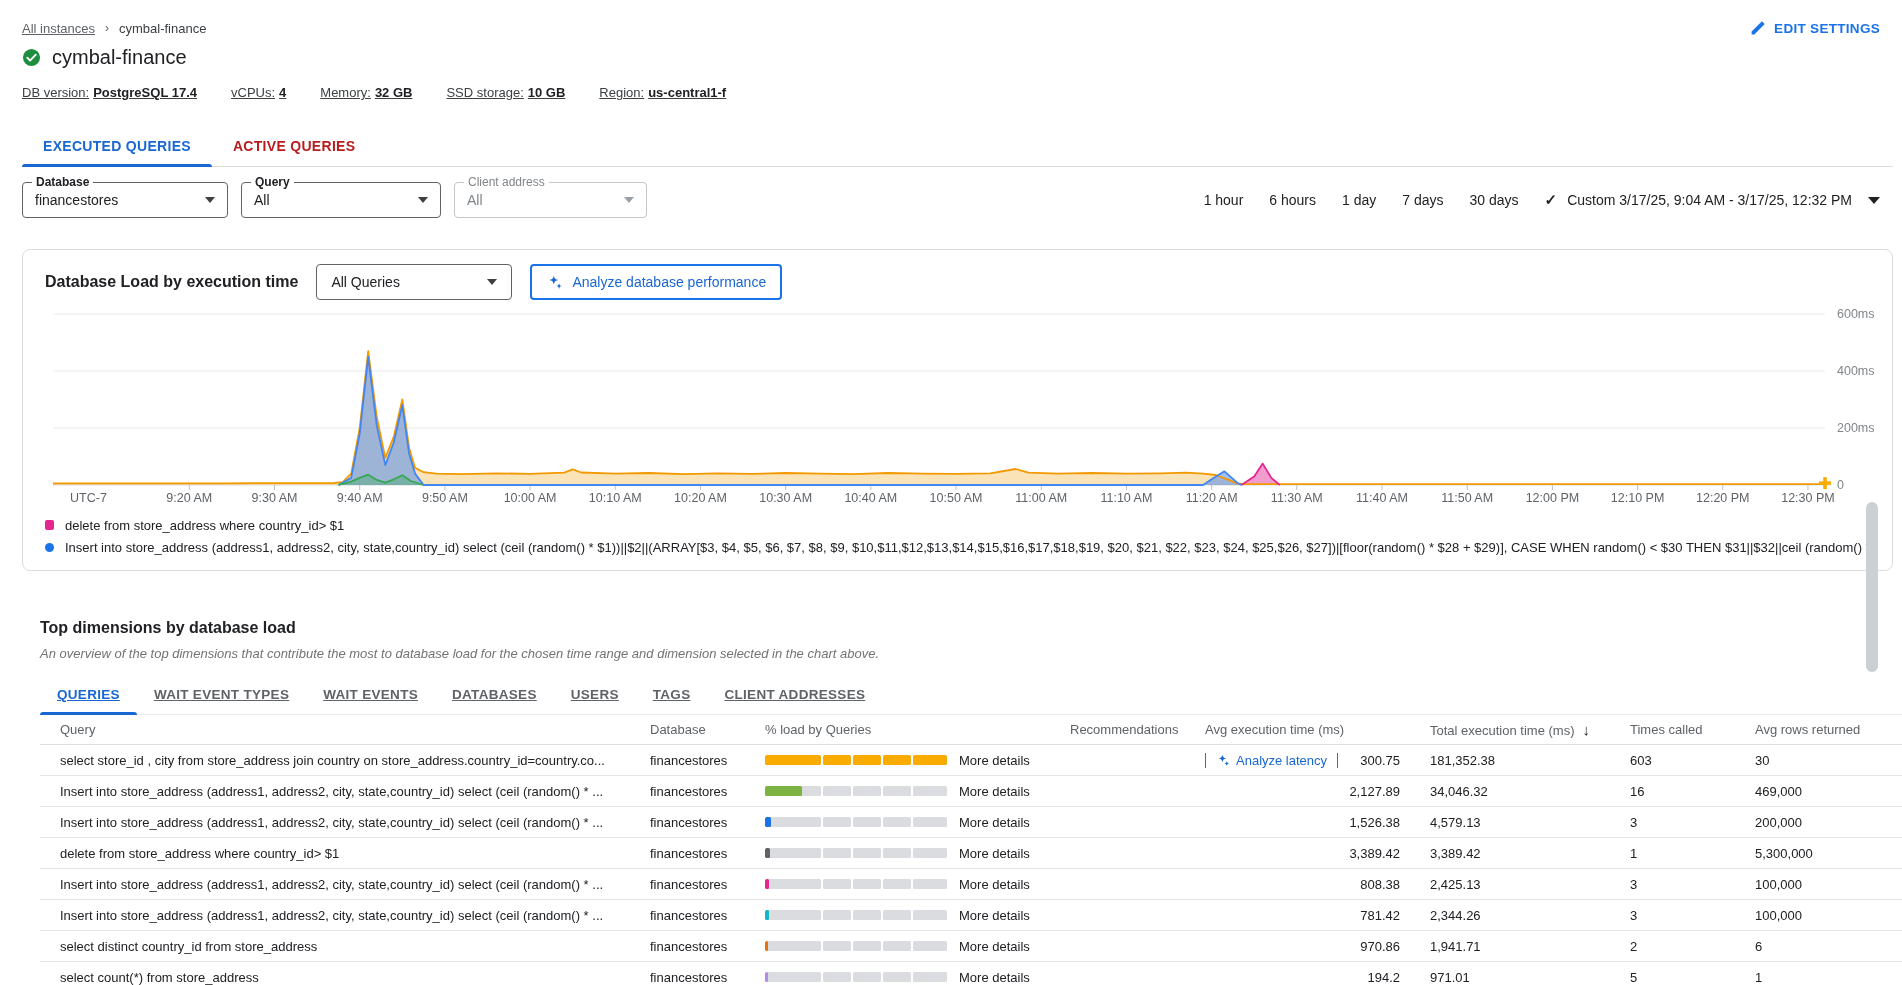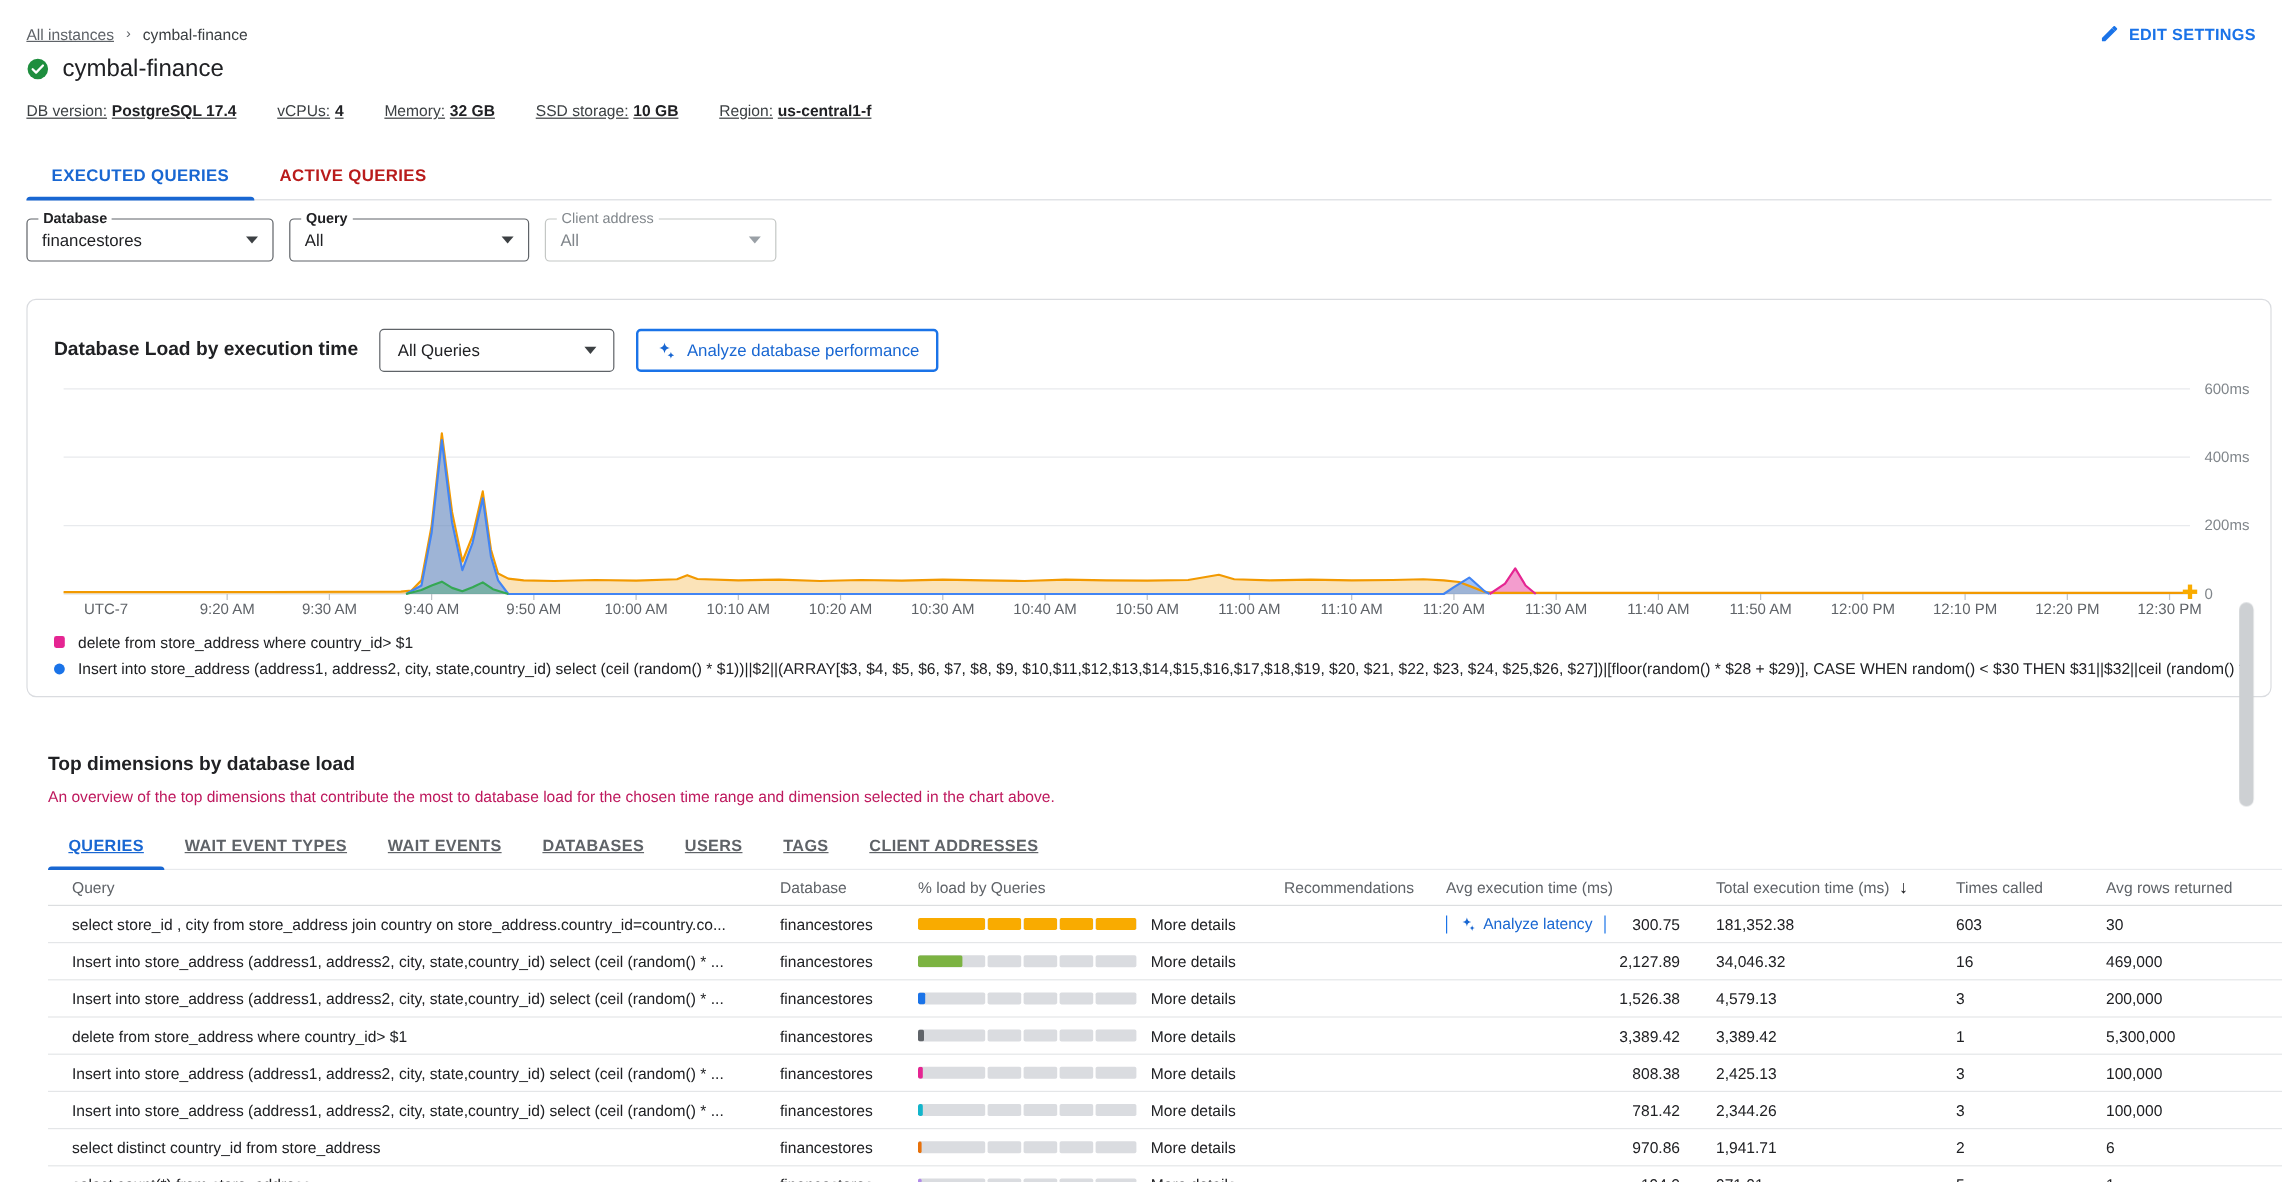--- a/index.html
+++ b/index.html
@@ -36,37 +36,37 @@
   .select-field.disabled .fl-label { color:#80868b; font-weight:400; }
   .select-field.disabled .sel-value { color:#80868b; }
   .caret { width:0; height:0; border-left:5px solid transparent; border-right:5px solid transparent; border-top:6px solid #3c4043; margin-left:auto; }
   .select-field.disabled .caret { border-top-color:#9aa0a6; }
   .time-range { display:flex; align-items:center; gap:26px; margin-left:auto; font-size:14px; color:#202124; }
   .time-opt { cursor:pointer; white-space:nowrap; }
   .time-custom { display:flex; align-items:center; gap:10px; cursor:pointer; white-space:nowrap; }
   .check-glyph { font-size:15px; font-weight:700; }
   .dd-caret { width:0; height:0; border-left:6px solid transparent; border-right:6px solid transparent; border-top:7px solid #202124; margin-left:6px; }
   
-  .chart-card { margin:31px 9px 0 22px; border:1px solid #dadce0; border-radius:8px; padding:24px 22px 12px 22px; }
+  .chart-card { margin:31px 9px 0 22px; border:1px solid #dadce0; border-radius:8px; padding:14px 22px 12px 22px; }
   .card-header { display:flex; align-items:center; gap:18px; }
   .card-title { font-size:16px; font-weight:700; }
   .inline-select { width:196px; height:36px; border:1px solid #5f6368; border-radius:4px; display:flex; align-items:center; padding:0 14px; font-size:14px; cursor:pointer; }
   .analyze-db-btn { height:36px; border:2px solid #1a73e8; border-radius:4px; background:#fff; color:#1967d2; font-size:14px; font-weight:500; font-family:inherit; display:flex; align-items:center; gap:9px; padding:0 14px; cursor:pointer; }
   .spark-icon { width:17px; height:17px; fill:currentColor; }
   #chart-wrap { margin-top:4px; }
   #chart-svg { display:block; }
   .legend { margin-top:8px; }
   .legend-item { display:flex; align-items:center; gap:11px; height:22px; font-size:13px; color:#202124; white-space:nowrap; overflow:hidden; }
   .sw { flex:none; }
   .sw.square { width:9px; height:10px; border-radius:2px; }
   .sw.circle { width:9px; height:9px; border-radius:50%; }
   
   .top-dims { margin:48px 0 0 40px; }
   .td-title { font-size:16px; font-weight:700; }
-  .td-sub { margin-top:9px; font-size:13px; color:#be185d; }
+  .td-sub { margin-top:9px; font-size:13px; color:#737373;font-style:italic; }
   .td-tabs { display:flex; margin-top:14px; border-bottom:1px solid #e8eaed; }
   .td-tab { padding:12px 17px; font-size:13.5px; font-weight:700; letter-spacing:.3px; color:#5f6368; cursor:pointer; position:relative;text-decoration:underline; }
   .td-tab.active { color:#1967d2; }
   .td-tab.active::after { content:""; position:absolute; left:0; right:0; bottom:-1px; height:3px; background:#1967d2; border-radius:3px 3px 0 0; }
   
   .qrow { display:grid; grid-template-columns:610px 115px 305px 135px 225px 200px 125px 1fr; align-items:center; height:31px; border-bottom:1px solid #e4e6e8; font-size:13px; }
   .qhead { color:#5f6368; height:30px; border-bottom:1px solid #dcdee0; }
   .cell { overflow:hidden; white-space:nowrap; }
   .cell-query { padding-left:20px; }
   .sort-arrow { font-size:15px; color:#202124; margin-left:8px; }
@@ -130,20 +130,34 @@
         <span class="fl-label">Query</span>
         <span class="sel-value">All</span>
         <span class="caret"></span>
       </div>
       <div class="select-field disabled" style="width: 193px;">
         <span class="fl-label">Client address</span>
         <span class="sel-value">All</span>
         <span class="caret"></span>
       </div>
     </div>
+  <div class="time-range">
+    <span id="time-options" style="display:flex;gap:26px;">
+        <span class="time-opt">1 hour</span>
+        <span class="time-opt">6 hours</span>
+        <span class="time-opt">1 day</span>
+        <span class="time-opt">7 days</span>
+        <span class="time-opt">30 days</span>
+      </span>
+    <span class="time-custom">
+      <span class="check-glyph">✓</span>
+      <span>Custom 3/17/25, 9:04 AM - 3/17/25, 12:32 PM</span>
+      <span class="dd-caret"></span>
+    </span>
+  </div>
 </div>
 
 <div class="chart-card">
   <div class="card-header">
     <span class="card-title">Database Load by execution time</span>
     <span class="inline-select">
       <span>All Queries</span>
       <span class="caret"></span>
     </span>
     <button class="analyze-db-btn">

